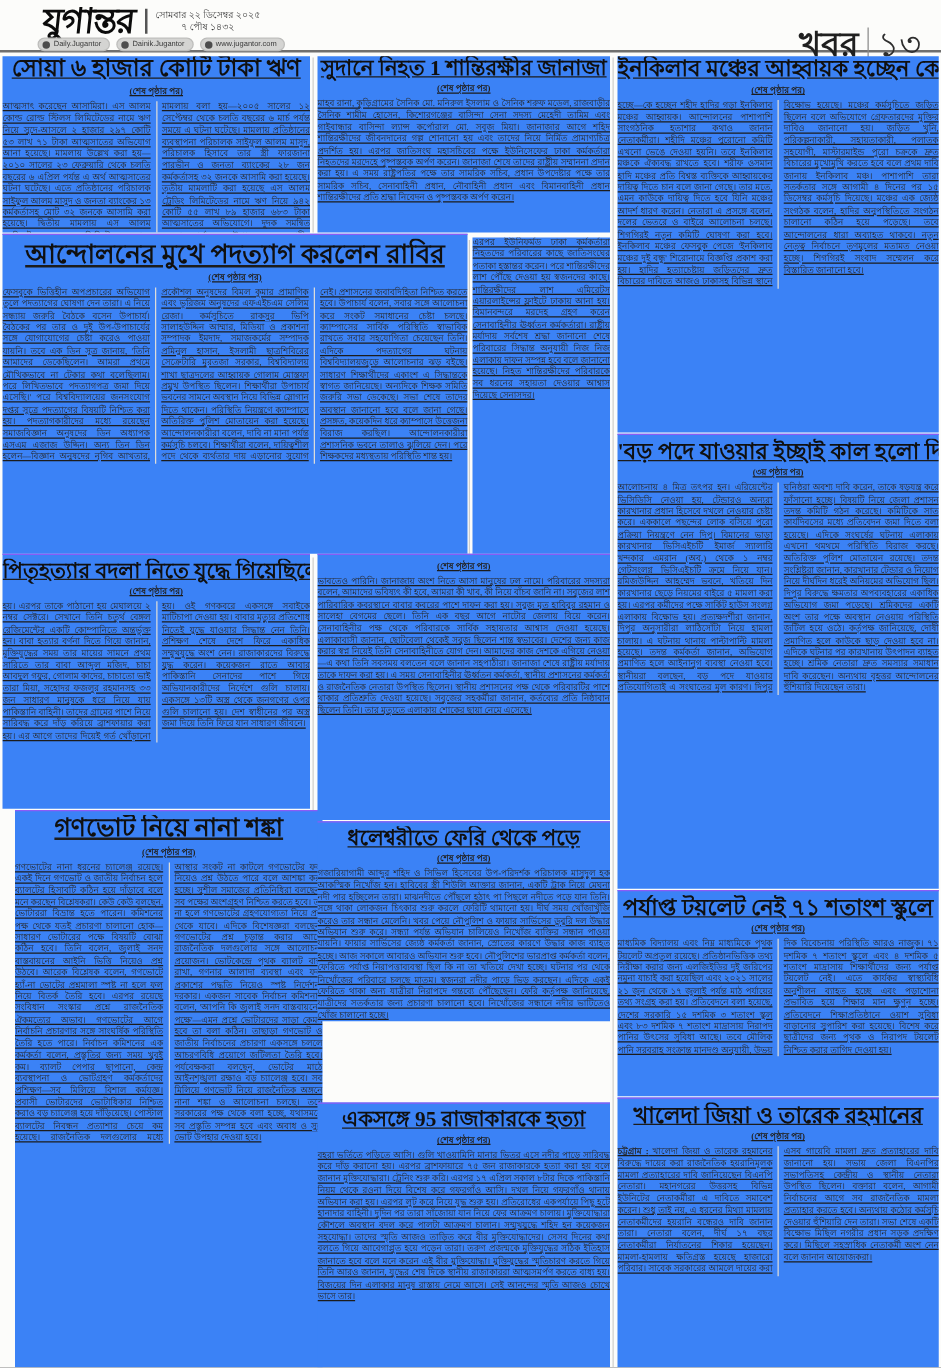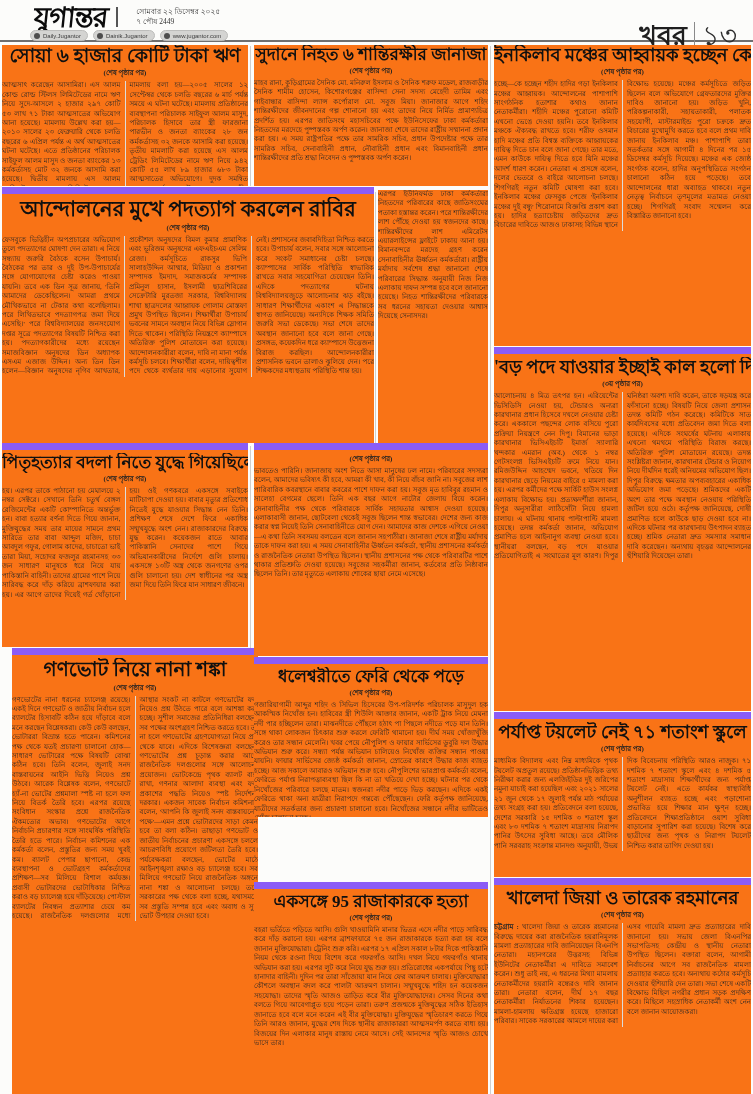--- a/index.html
+++ b/index.html
@@ -4,34 +4,34 @@
 <style>
   html,body{margin:0;padding:0;background:#8f8f8f;}
   .page{position:relative;width:753px;height:1094px;background:#fcfcfa;overflow:hidden;
         font-family:"Liberation Serif", serif;color:#1c1c1c;}
   
   .header{position:absolute;left:0;top:0;width:753px;height:42px;box-sizing:border-box;
           border-bottom:2px solid #6f6f6f;background:#fcfcfa;}
   .h-left{position:absolute;left:34px;top:3px;display:flex;align-items:flex-start;}
   .logo{font-size:28px;font-weight:900;line-height:30px;color:#0b0b0b;transform:skewX(-6deg);
         letter-spacing:-1px;}
-  .dates{margin-left:9px;border-left:2px solid #555;padding-left:18px;font-size:7.5px;
-         line-height:10px;color:#333;margin-top:4px;}
+  .dates{margin-left:9px;border-left:2px solid #555;padding-left:6px;font-size:7.5px;
+         line-height:10px;color:#333;margin-top:4px;text-align:center;}
   .pills{position:absolute;left:30px;top:30px;display:flex;gap:5px;}
   .pill{display:flex;align-items:center;gap:3px;background:#d4d4d2;border:1px solid #bdbdbb;
         border-radius:6px;padding:0 6px 0 3px;height:9px;font-size:6px;color:#3a3a3a;
         font-family:"Liberation Sans", sans-serif;}
   .pill-icon{width:6px;height:6px;border-radius:50%;background:#4d4d4d;display:inline-block;}
   .h-right{position:absolute;right:16px;top:19px;display:flex;align-items:center;}
   .section{font-size:27px;font-weight:900;color:#1f1f1f;line-height:34px;}
   .pg-divider{display:inline-block;width:1px;height:28px;background:#8a8a8a;margin:0 7px;}
   .pg{font-size:27px;color:#2e2e2e;line-height:34px;}
   
-  .article{position:absolute;overflow:hidden;box-sizing:border-box;background:#f97316;}
-  .rule-top{border-top:7px solid #8b5cf6;padding-top:3px;}
+  .article{position:absolute;overflow:hidden;box-sizing:border-box;background:#3b82f6;text-decoration:underline;}
+  .rule-top{border-top:1px solid #8b5cf6;padding-top:3px;}
   .hl{text-align:center;font-weight:bold;color:#101010;line-height:1.18;white-space:nowrap;
       overflow:hidden;}
   .byline{text-align:center;font-weight:bold;font-size:7px;line-height:9px;margin:2px 0 3px;
           color:#222;}
   .abody{font-size:7px;line-height:9.4px;text-align:justify;color:#262626;
          column-gap:9px;column-rule:1px solid #dcdcda;word-break:break-word;}
   .cols2{column-count:2;}
   .cols3{column-count:3;}
   .dateline{font-weight:bold;}
   
@@ -58,21 +58,21 @@
 </head>
 <body>
 
 <div class="page">
 
   <div class="header">
     <div class="h-left">
       <div class="logo">যুগান্তর</div>
       <div class="dates">
         <div>সোমবার ২২ ডিসেম্বর ২০২৫</div>
-        <div>৭ পৌষ 2449</div>
+        <div>৭ পৌষ ১৪৩২</div>
       </div>
     </div>
     <div class="pills">
       <span class="pill">
         <span class="pill-icon"></span>
         <span>Daily.Jugantor</span>
       </span>
       <span class="pill">
         <span class="pill-icon"></span>
         <span>Dainik.Jugantor</span>
@@ -112,21 +112,21 @@
     <div class="abody cols2">হয়। এরপর তাকে পাঠানো হয় মেঘালয়ে ২ নম্বর সেক্টরে। সেখানে তিনি চতুর্থ বেঙ্গল রেজিমেন্টের একটি কোম্পানিতে অন্তর্ভুক্ত হন। বাবা হত্যার বর্ণনা দিতে গিয়ে জানান, মুক্তিযুদ্ধের সময় তার মায়ের সামনে প্রথম সারিতে তার বাবা আব্দুল মজিদ, চাচা আবদুল গফুর, গোলাম কাদের, চাচাতো ভাই তারা মিয়া, সহোদর ফজলুর রহমানসহ ৩৩ জন সাধারণ মানুষকে ধরে নিয়ে যায় পাকিস্তানি বাহিনী। তাদের গ্রামের পাশে নিয়ে সারিবদ্ধ করে দাঁড় করিয়ে ব্রাশফায়ার করা হয়। এর আগে তাদের দিয়েই গর্ত খোঁড়ানো হয়। ওই গণকবরে একসঙ্গে সবাইকে মাটিচাপা দেওয়া হয়। বাবার মৃত্যুর প্রতিশোধ নিতেই যুদ্ধে যাওয়ার সিদ্ধান্ত নেন তিনি। প্রশিক্ষণ শেষে দেশে ফিরে একাধিক সম্মুখযুদ্ধে অংশ নেন। রাজাকারদের বিরুদ্ধে যুদ্ধ করেন। কয়েকজন রাতে আবার পাকিস্তানি সেনাদের পাশে গিয়ে অভিযানকারীদের নির্দেশে গুলি চালায়। একসঙ্গে ১৩টি অস্ত্র থেকে জনগণের ওপর গুলি চালানো হয়। দেশ স্বাধীনের পর অস্ত্র জমা দিয়ে তিনি ফিরে যান সাধারণ জীবনে।</div>
   </div>
 
   <div class="article rule-top" id="art-gonovote">
     <div class="hl">গণভোট নিয়ে নানা শঙ্কা</div>
     <div class="byline">(শেষ পৃষ্ঠার পর)</div>
     <div class="abody cols2">গণভোটের নানা ধরনের চ্যালেঞ্জ রয়েছে। একই দিনে গণভোট ও জাতীয় নির্বাচন হলে ব্যালটের হিসাবটি কঠিন হয়ে দাঁড়াবে বলে মনে করছেন বিশ্লেষকরা। কেউ কেউ বলছেন, ভোটাররা বিভ্রান্ত হতে পারেন। কমিশনের পক্ষ থেকে যতই প্রচারণা চালানো হোক—সাধারণ ভোটারের পক্ষে বিষয়টি বোঝা কঠিন হবে। তিনি বলেন, জুলাই সনদ বাস্তবায়নের আইনি ভিত্তি নিয়েও প্রশ্ন উঠবে। আরেক বিশ্লেষক বলেন, গণভোটে হ্যাঁ-না ভোটের প্রশ্নমালা স্পষ্ট না হলে ফল নিয়ে বিতর্ক তৈরি হবে। এরপর রয়েছে সংবিধান সংস্কার প্রশ্নে রাজনৈতিক ঐকমত্যের অভাব। গণভোটের আগে নির্বাচনি প্রচারণার সঙ্গে সাংঘর্ষিক পরিস্থিতি তৈরি হতে পারে। নির্বাচন কমিশনের এক কর্মকর্তা বলেন, প্রস্তুতির জন্য সময় খুবই কম। ব্যালট পেপার ছাপানো, কেন্দ্র ব্যবস্থাপনা ও ভোটগ্রহণ কর্মকর্তাদের প্রশিক্ষণ—সব মিলিয়ে বিশাল কর্মযজ্ঞ। প্রবাসী ভোটারদের ভোটাধিকার নিশ্চিত করাও বড় চ্যালেঞ্জ হয়ে দাঁড়িয়েছে। পোস্টাল ব্যালটের নিবন্ধন প্রত্যাশার চেয়ে কম হয়েছে। রাজনৈতিক দলগুলোর মধ্যে আস্থার সংকট না কাটলে গণভোটের ফল নিয়েও প্রশ্ন উঠতে পারে বলে আশঙ্কা করা হচ্ছে। সুশীল সমাজের প্রতিনিধিরা বলছেন, সব পক্ষের অংশগ্রহণ নিশ্চিত করতে হবে। তা না হলে গণভোটের গ্রহণযোগ্যতা নিয়ে প্রশ্ন থেকে যাবে। এদিকে বিশেষজ্ঞরা বলছেন, গণভোটের প্রশ্ন চূড়ান্ত করার আগে রাজনৈতিক দলগুলোর সঙ্গে আলোচনা প্রয়োজন। ভোটকেন্দ্রে পৃথক ব্যালট বাক্স রাখা, গণনার আলাদা ব্যবস্থা এবং ফল প্রকাশের পদ্ধতি নিয়েও স্পষ্ট নির্দেশনা দরকার। একজন সাবেক নির্বাচন কমিশনার বলেন, 'আপনি কি জুলাই সনদ বাস্তবায়নের পক্ষে'—এমন প্রশ্নে ভোটারদের সাড়া কেমন হবে তা বলা কঠিন। তাছাড়া গণভোট ও জাতীয় নির্বাচনের প্রচারণা একসঙ্গে চললে আচরণবিধি প্রয়োগে জটিলতা তৈরি হবে। পর্যবেক্ষকরা বলছেন, ভোটের মাঠে আইনশৃঙ্খলা রক্ষাও বড় চ্যালেঞ্জ হবে। সব মিলিয়ে গণভোট নিয়ে রাজনৈতিক অঙ্গনে নানা শঙ্কা ও আলোচনা চলছে। তবে সরকারের পক্ষ থেকে বলা হচ্ছে, যথাসময়ে সব প্রস্তুতি সম্পন্ন হবে এবং অবাধ ও সুষ্ঠু ভোট উপহার দেওয়া হবে।</div>
   </div>
 
   <div class="article" id="art-sudan">
-    <div class="hl">সুদানে নিহত ৬ শান্তিরক্ষীর জানাজা</div>
+    <div class="hl">সুদানে নিহত 1 শান্তিরক্ষীর জানাজা</div>
     <div class="byline">(শেষ পৃষ্ঠার পর)</div>
     <div class="abody">মাহব রানা, কুড়িগ্রামের সৈনিক মো. মনিরুল ইসলাম ও সৈনিক শরুফ মডেল, রাজবাড়ীর সৈনিক শামীম হোসেন, কিশোরগঞ্জের বাসিন্দা সেনা সদস্য মেহেদী তামিম এবং গাইবান্ধার বাসিন্দা ল্যান্স কর্পোরাল মো. সবুজ মিয়া। জানাজার আগে শহিদ শান্তিরক্ষীদের জীবনদানের গল্প শোনানো হয় এবং তাদের নিয়ে নির্মিত প্রামাণ্যচিত্র প্রদর্শিত হয়। এরপর জাতিসংঘ মহাসচিবের পক্ষে ইউনিসেফের ঢাকা কর্মকর্তারা নিহতদের মরদেহে পুষ্পস্তবক অর্পণ করেন। জানাজা শেষে তাদের রাষ্ট্রীয় সম্মাননা প্রদান করা হয়। এ সময় রাষ্ট্রপতির পক্ষে তার সামরিক সচিব, প্রধান উপদেষ্টার পক্ষে তার সামরিক সচিব, সেনাবাহিনী প্রধান, নৌবাহিনী প্রধান এবং বিমানবাহিনী প্রধান শান্তিরক্ষীদের প্রতি শ্রদ্ধা নিবেদন ও পুষ্পস্তবক অর্পণ করেন।</div>
   </div>
 
   <div class="article" id="art-sudan-cont">
     <div class="abody">এরপর ইউনিফর্মড ঢাকা কর্মকর্তারা নিহতদের পরিবারের কাছে জাতিসংঘের পতাকা হস্তান্তর করেন। পরে শান্তিরক্ষীদের লাশ পৌঁছে দেওয়া হয় স্বজনদের কাছে। শান্তিরক্ষীদের লাশ এমিরেটস এয়ারলাইন্সের ফ্লাইটে ঢাকায় আনা হয়। বিমানবন্দরে মরদেহ গ্রহণ করেন সেনাবাহিনীর ঊর্ধ্বতন কর্মকর্তারা। রাষ্ট্রীয় মর্যাদায় সর্বশেষ শ্রদ্ধা জানানো শেষে পরিবারের সিদ্ধান্ত অনুযায়ী নিজ নিজ এলাকায় দাফন সম্পন্ন হবে বলে জানানো হয়েছে। নিহত শান্তিরক্ষীদের পরিবারকে সব ধরনের সহায়তা দেওয়ার আশ্বাস দিয়েছে সেনাসদর।</div>
   </div>
 
   <div class="article rule-top" id="art-amader">
     <div class="byline">(শেষ পৃষ্ঠার পর)</div>

